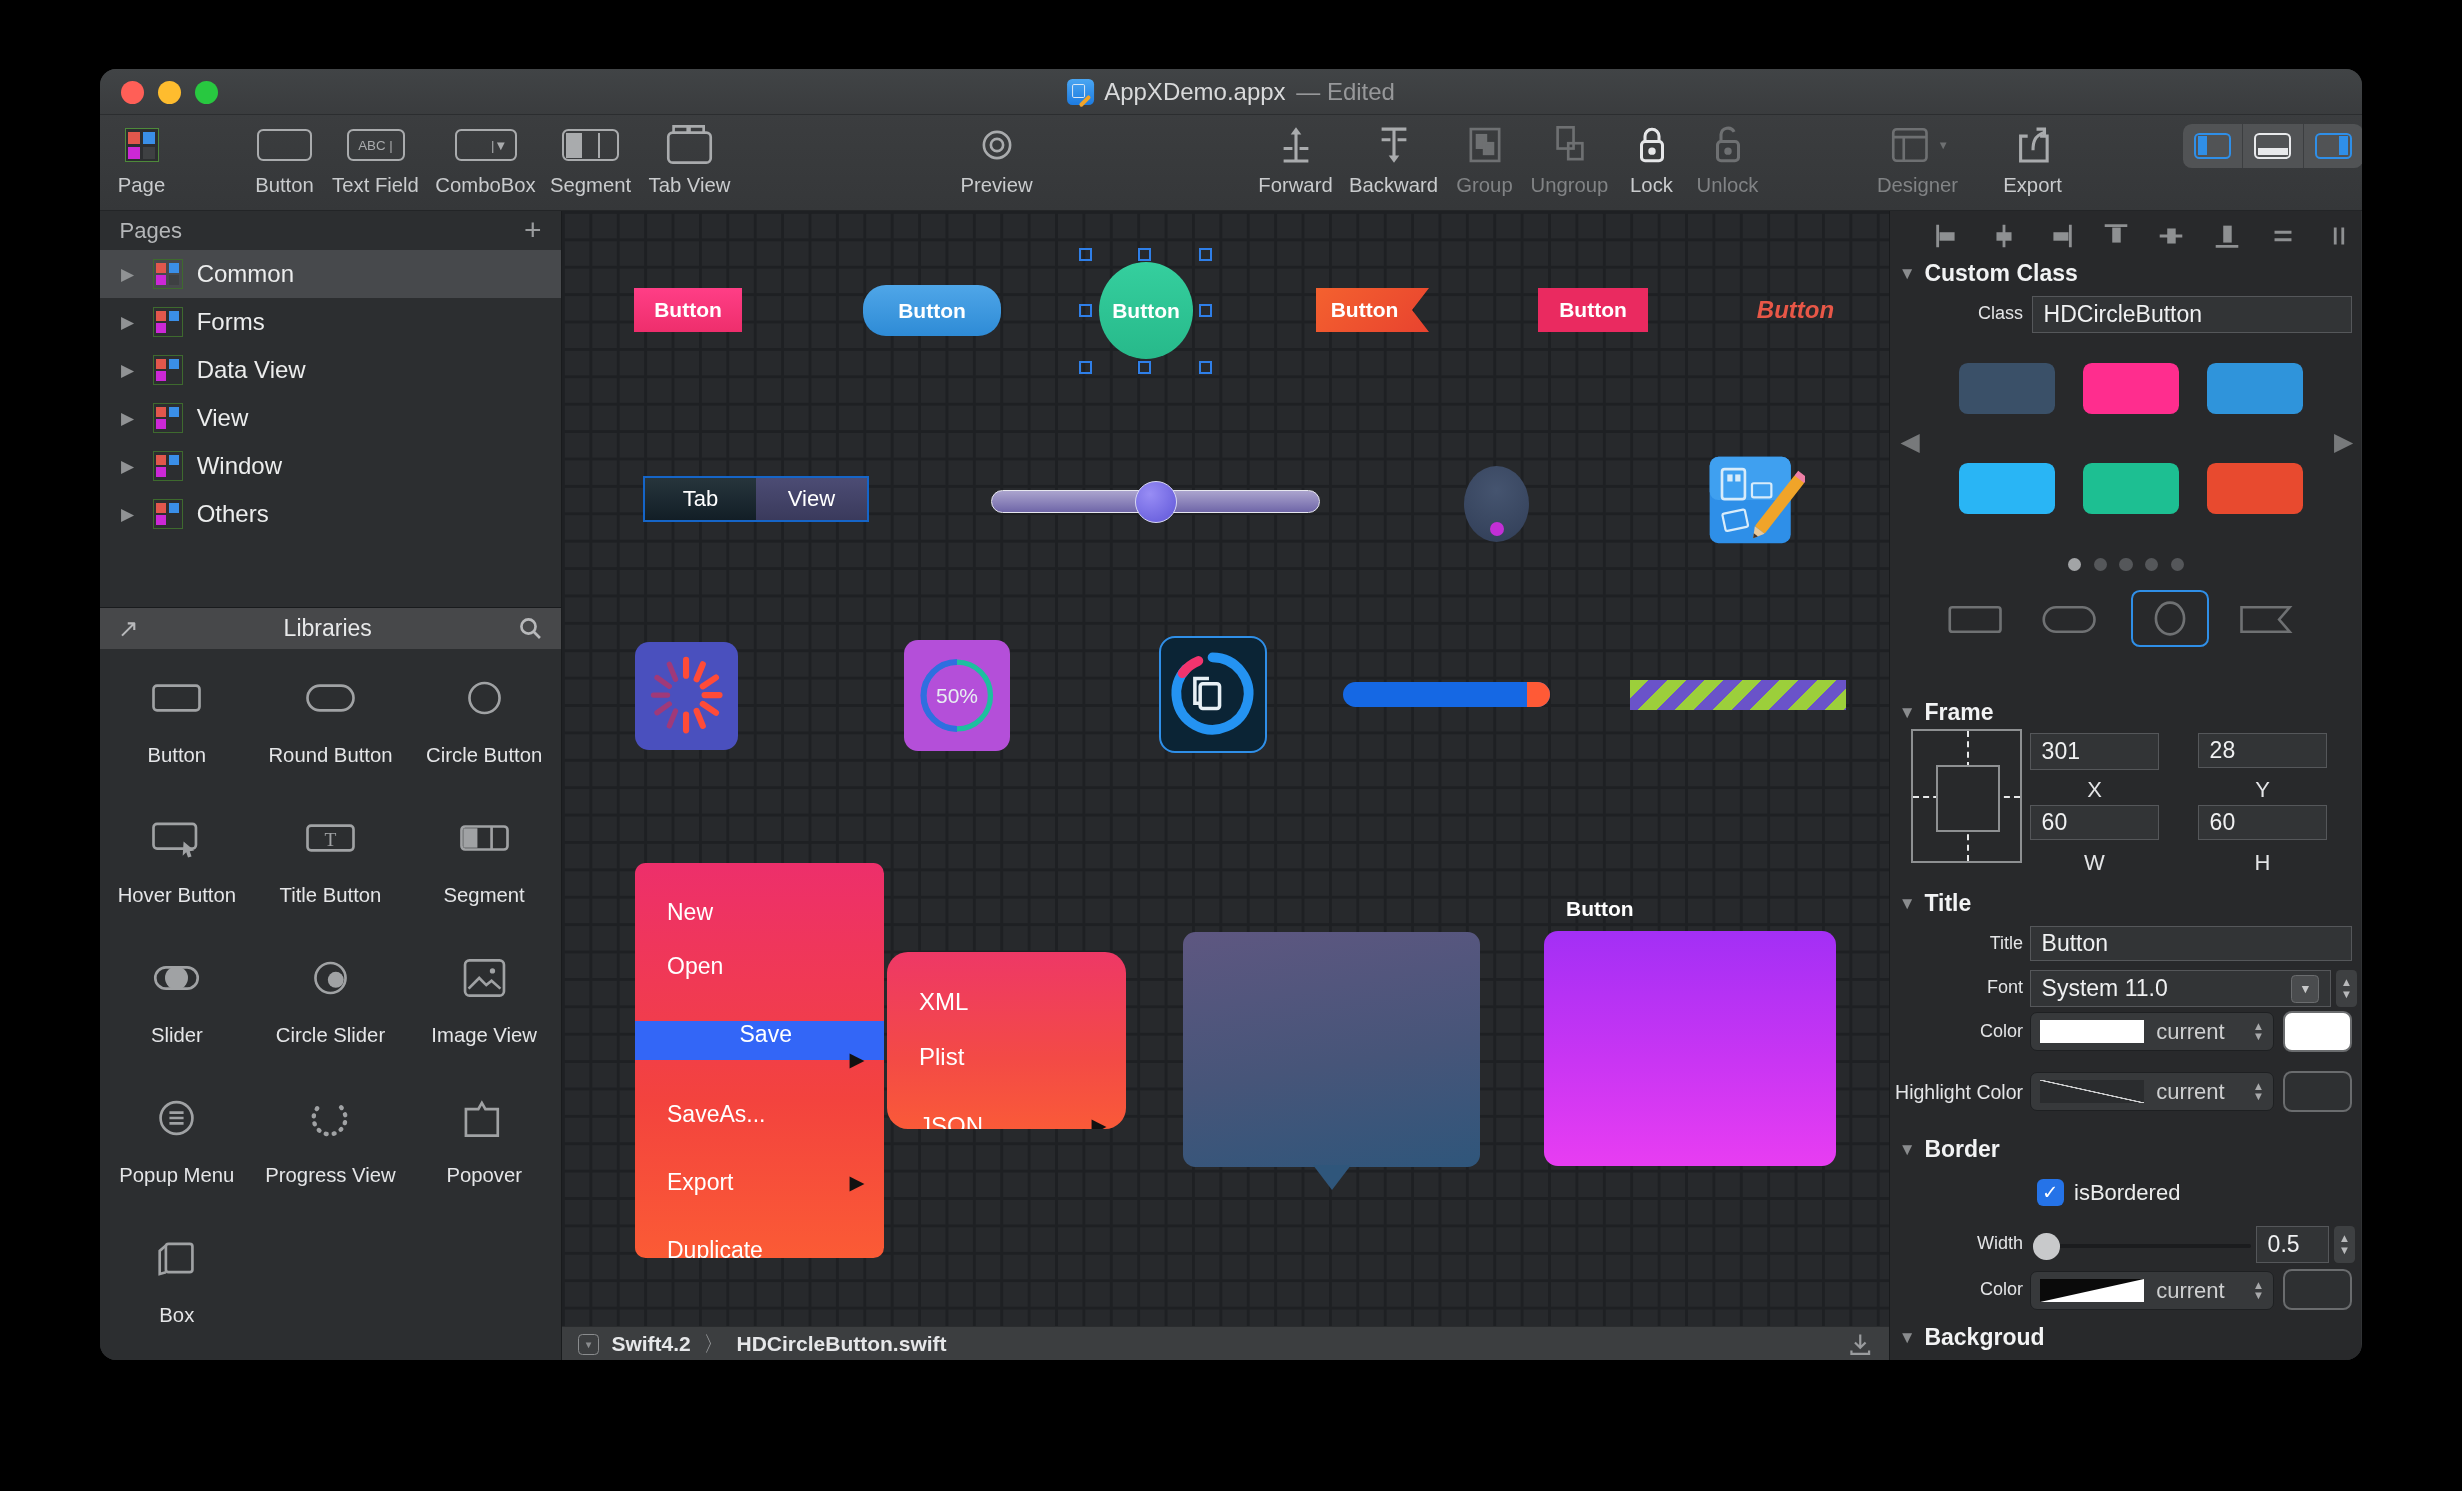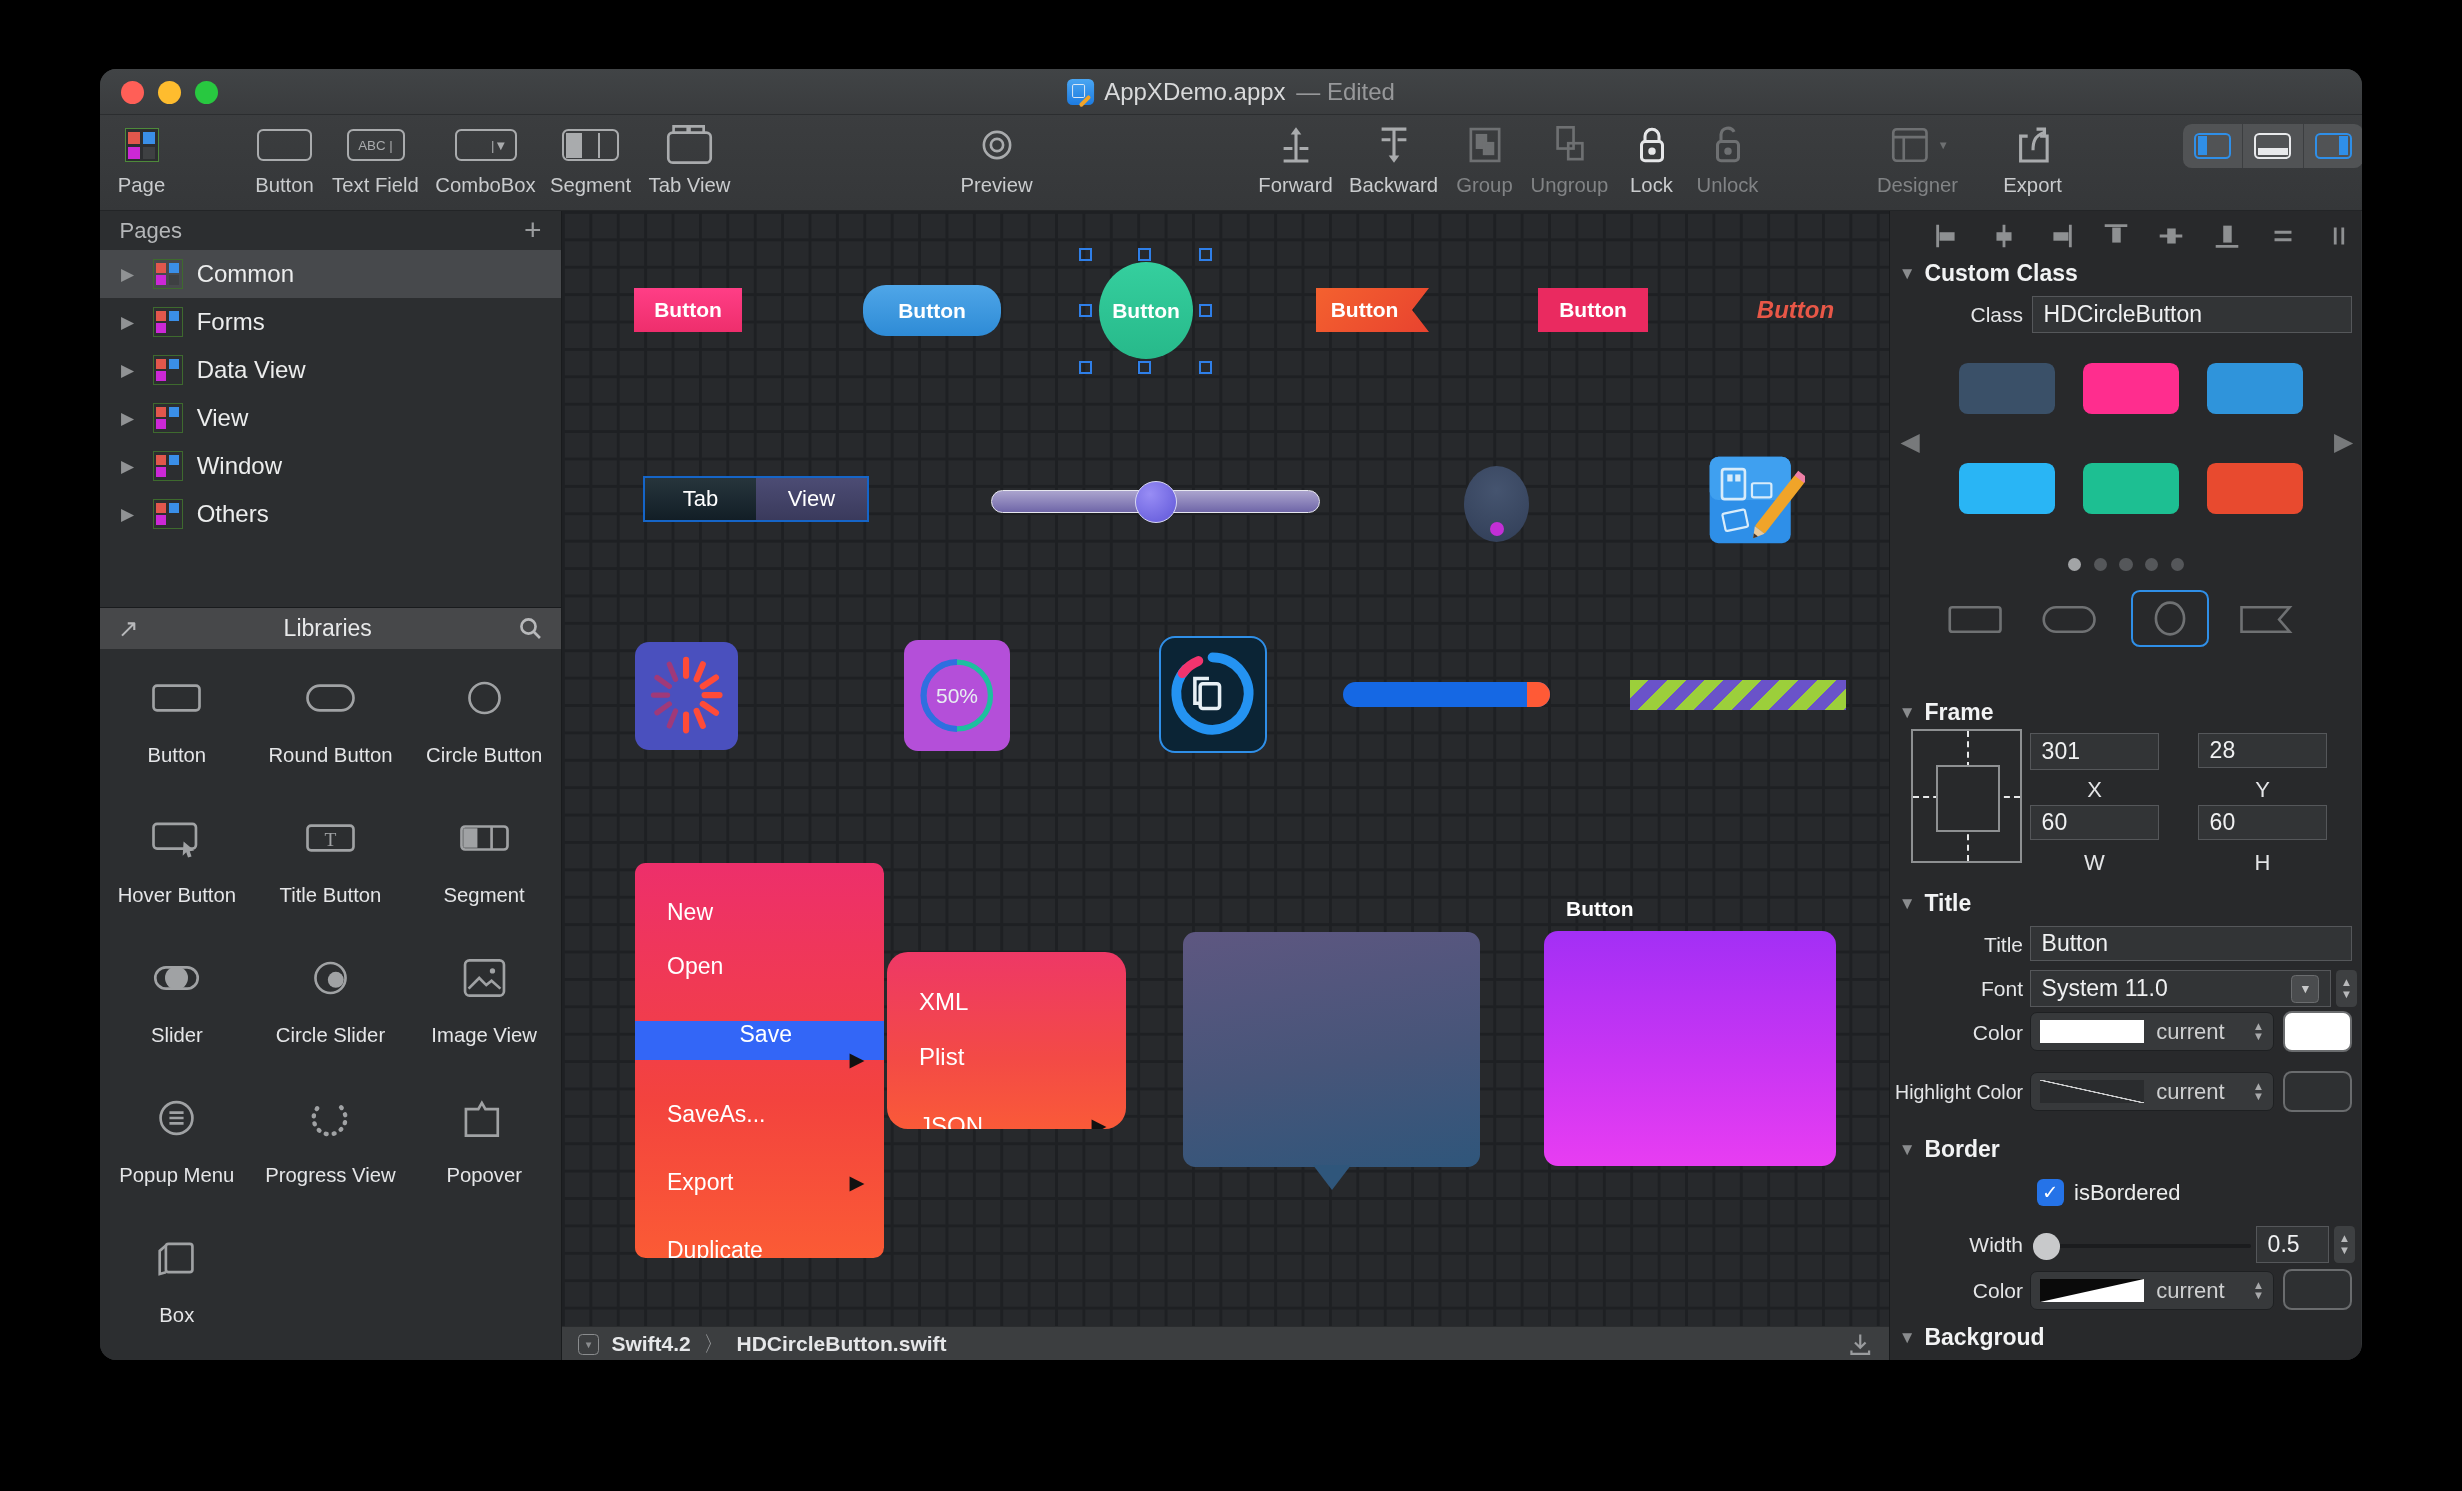--- a/index.html
+++ b/index.html
@@ -124,21 +124,21 @@
   .sb-sep { color:#9a9c9e; font-size:21px; }
   .sb-dl { margin-left:auto; color:#9a9c9e; }
 
   
   .alignrow { position:absolute; left:0; top:7px; width:472px; height:35px; }
   .aico { position:absolute; top:1.8px; width:32px; height:32px; cursor:pointer; }
   .aico svg { stroke:#8e9092; fill:#8e9092; }
   .sect-h { position:absolute; display:flex; align-items:center; gap:8.8px; }
   .tri { color:#8a8c8e; font-size:17px; }
   .sect-t { color:#f2f3f4; font-size:23px; font-weight:bold; }
-  .ins-label { position:absolute; width:133px; text-align:right; color:#e4e5e7; font-size:21px; white-space:nowrap; }
+  .ins-label { position:absolute; width:133px; text-align:right; color:#e4e5e7; font-size:18px; white-space:nowrap; }
   .ins-field { position:absolute; background:#323436; border:1.8px solid #55575a; color:#f0f1f2; font-size:23px; display:flex; align-items:center; padding:0 10.6px; }
   .swatch { position:absolute; width:96px; height:51px; border-radius:8.8px; cursor:pointer; }
   .navarr { position:absolute; color:#77797b; font-size:25px; cursor:pointer; }
   .dots { position:absolute; left:0; top:347px; width:472px; display:flex; justify-content:center; gap:12.4px; }
   .dot { width:13.3px; height:13.3px; border-radius:50%; background:#55575a; cursor:pointer; }
   .dot.on { background:#a2a4a6; }
   .shape-ico { position:absolute; cursor:pointer; }
   .shape-ico svg { stroke:#6f7173; fill:none; stroke-width:3; }
   .shape-sel { position:absolute; left:241px; top:379px; width:78px; height:57px; border:2.7px solid #2f8fe8; border-radius:8.8px; display:flex; align-items:center; justify-content:center; cursor:pointer; }
   .shape-sel svg { stroke:#6f7173; fill:none; stroke-width:3; }

